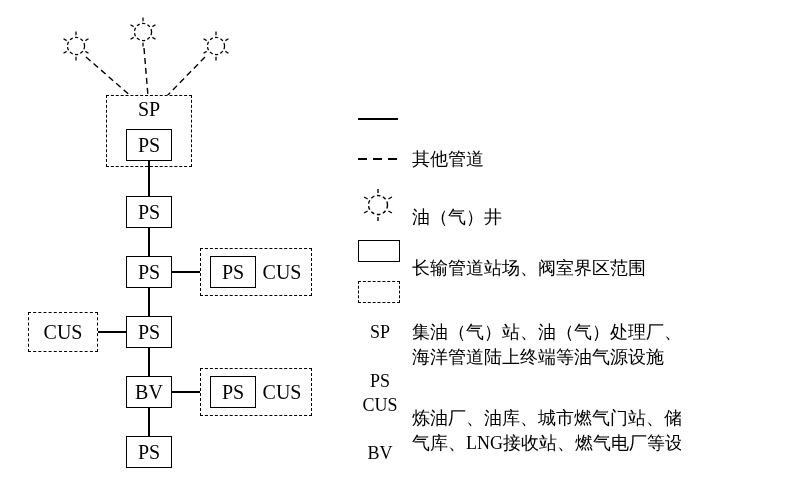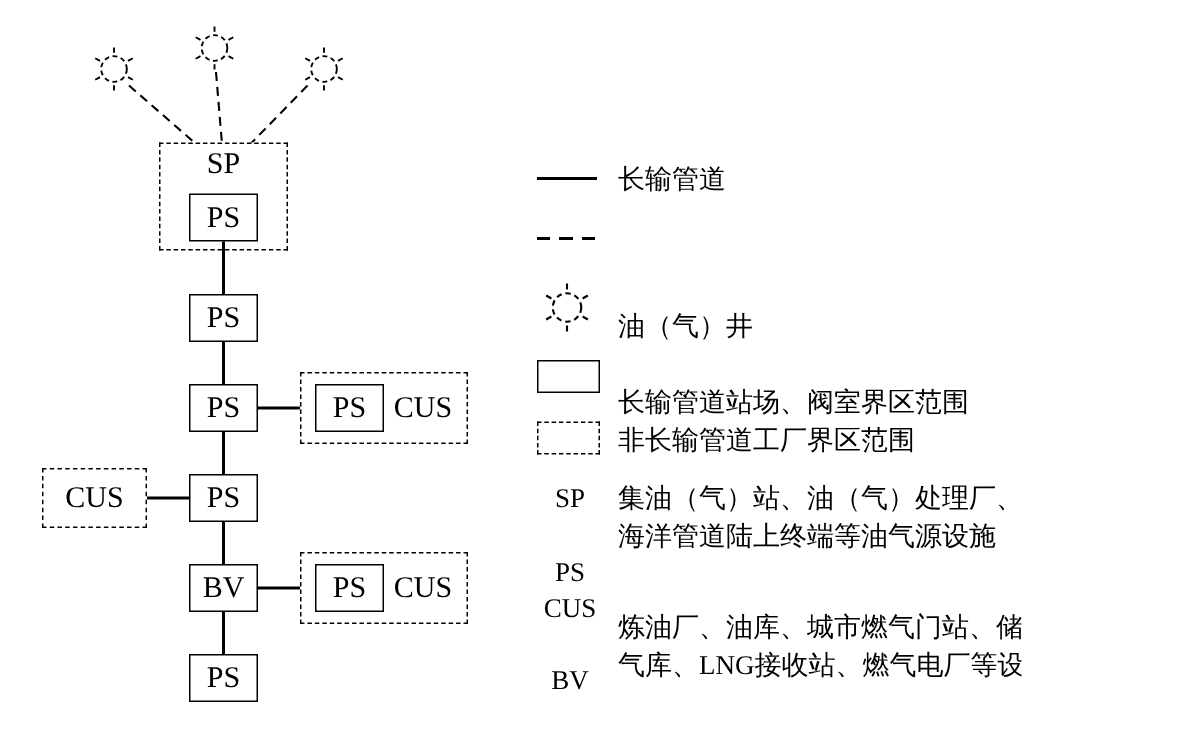--- a/index.html
+++ b/index.html
@@ -159,42 +159,41 @@
 
   <div class="dashed-box centered" style="left:28px;top:312px;width:70px;height:40px">CUS</div>
   <div class="hline" style="left:98px;top:331px;width:28px"></div>
 
   <div class="hline" style="left:172px;top:391px;width:28px"></div>
   <div class="dashed-box" style="left:200px;top:368px;width:112px;height:48px"></div>
   <div class="node" style="left:210px;top:376px">PS</div>
   <div class="cus-text" style="left:256px;top:376px">CUS</div>
 
   <div class="legend-line-solid" style="top:118px"></div>
-  <div class="legend-label" style="top:107px">长输管道</div>
 
   <div class="legend-line-dashed" style="top:158px"></div>
+  <div class="legend-label" style="top:147px">其他管道</div>
 
   <svg class="abs" style="left:358px;top:185px" width="40" height="40" viewBox="0 0 40 40">
     <circle cx="20" cy="20" r="9.5" fill="none" stroke="#000" stroke-width="1.4" stroke-dasharray="3.6 2.6"></circle>
     <g stroke="#000" stroke-width="1.4">
       <line x1="20" y1="8" x2="20" y2="4"></line>
         <line x1="20" y1="32" x2="20" y2="36"></line>
       <line x1="30.4" y1="14" x2="33.9" y2="12"></line>
         <line x1="9.6" y1="14" x2="6.1" y2="12"></line>
       <line x1="30.4" y1="26" x2="33.9" y2="28"></line>
         <line x1="9.6" y1="26" x2="6.1" y2="28"></line>
     </g>
   </svg>
   <div class="legend-label" style="top:205px">油（气）井</div>
 
   <div class="legend-rect-solid" style="top:240px"></div>
   <div class="legend-label" style="top:256px">长输管道站场、阀室界区范围</div>
 
   <div class="legend-rect-dashed" style="top:281px"></div>
-  <div class="legend-label" style="top:281px">非长输管道工厂界区范围</div>
 
   <div class="abbr" style="top:320px">SP</div>
   <div class="abbr-desc" style="top:320px">集油（气）站、油（气）处理厂、
 海洋管道陆上终端等油气源设施</div>
 
   <div class="abbr" style="top:369px">PS</div>
 
   <div class="abbr" style="top:393px">CUS</div>
   <div class="abbr-desc" style="top:406px">炼油厂、油库、城市燃气门站、储
 气库、LNG接收站、燃气电厂等设施</div>

